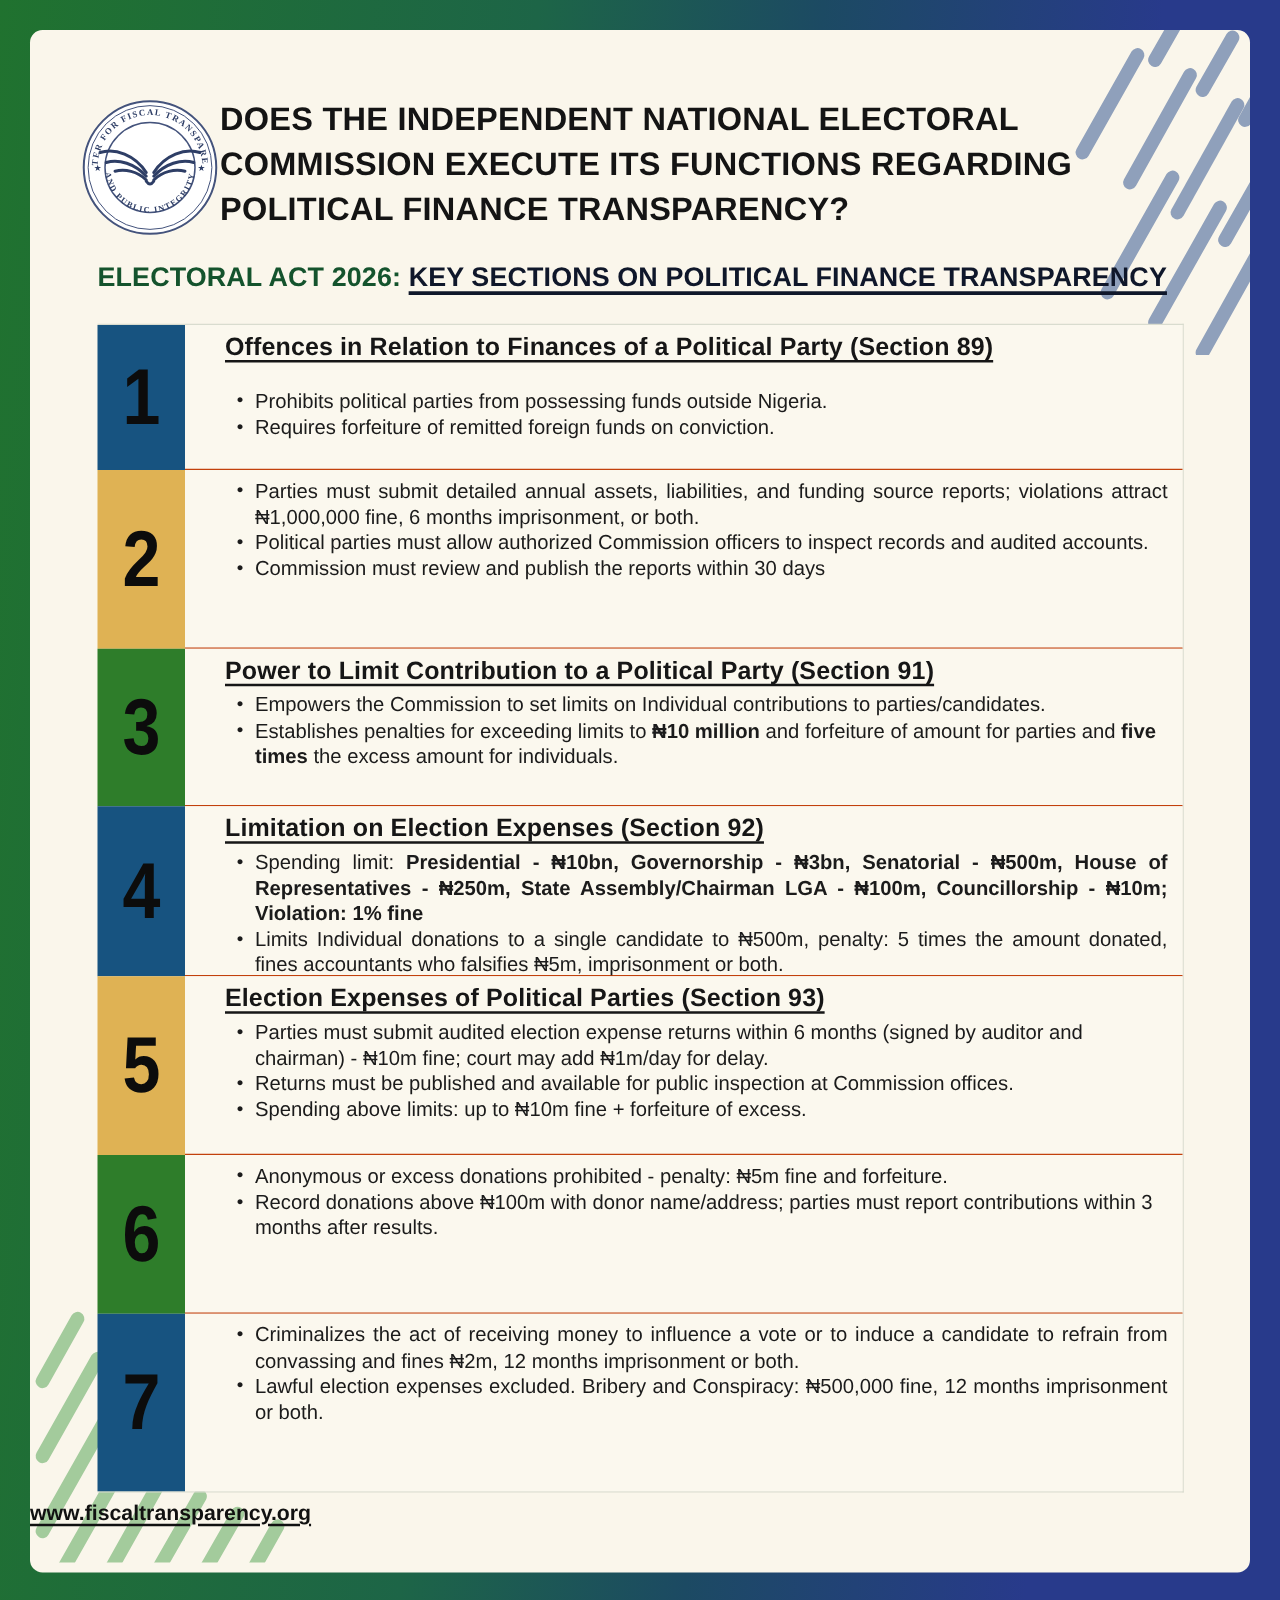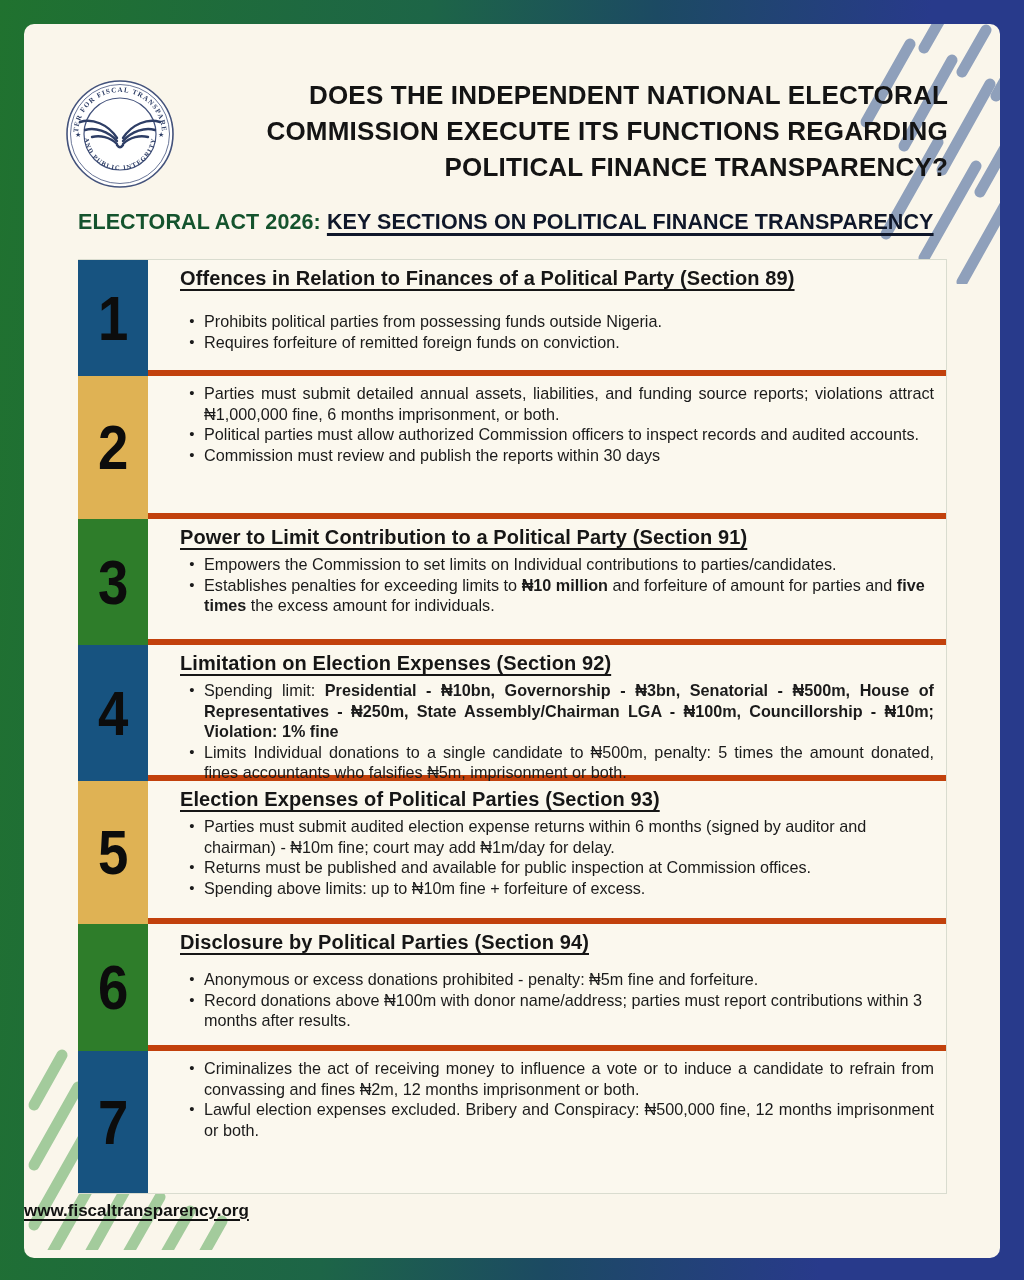--- a/index.html
+++ b/index.html
@@ -17,21 +17,21 @@
   }
   .stripes { position:absolute; z-index:0; }
   .stripes.tr { top:0; right:0; }
   .stripes.bl { bottom:8px; left:0; }
 
   .content { position:relative; z-index:1; height:100%; }
 
   .header { display:flex; align-items:center; padding:50px 52px 0 40px; }
   .logo { width:112px; height:112px; flex:none; margin-top:4px; }
   .title {
-    flex:1; text-align:right; color:#141414;
+    flex:1; text-align:left; color:#141414;
     font-size:26px; font-weight:900; line-height:1.38; letter-spacing:.2px;
   }
   .title .tline { display:block; }
 
   .subtitle {
     margin:20px 53px 0 54px; font-size:21.5px; font-weight:800; letter-spacing:.1px;
     white-space:nowrap;
   }
   .subtitle .blue { color:#14532d; }
   .subtitle .black {
@@ -46,21 +46,21 @@
   .trow { display:flex; }
   .trow .num {
     width:70px; flex:none; display:flex; align-items:center; justify-content:center;
     color:#0c0c0c; font-size:62px; font-weight:800;
     font-family:"Liberation Sans",sans-serif;
     transform-origin:center;
   }
   .trow .num span { display:block; transform:scale(.88,1.02); }
   .trow .cell {
     flex:1; padding:7px 10px 0 32px;
-    border-bottom:6px solid #c2410c; background:#fbf8ee;
+    border-bottom:1px solid #c2410c; background:#fbf8ee;
   }
   .trow:last-child .cell { border-bottom:none; }
 
   .sec-heading {
     font-size:20px; font-weight:800; color:#161616;
     text-decoration:underline; text-decoration-thickness:2px; text-underline-offset:3.5px;
     margin-bottom:5px; letter-spacing:.1px;
   }
   
   .trow:nth-child(1) .sec-heading { margin-bottom:21px; }
@@ -260,21 +260,20 @@
                   <span class="txt"><span>Spending above limits: up to ₦10m fine + forfeiture of excess.</span></span>
                 </li>
               </ul>
             </div>
           </div>
           <div class="trow">
             <div class="num" style="background: rgb(46, 125, 42);">
               <span>6</span>
             </div>
             <div class="cell">
-              <div class="sec-heading">Disclosure by Political Parties (Section 94)</div>
               <ul class="bullets">
                 <li>
                   <span class="dot">•</span>
                   <span class="txt"><span>Anonymous or excess donations prohibited - penalty: ₦5m fine and forfeiture.</span></span>
                 </li>
                 <li>
                   <span class="dot">•</span>
                   <span class="txt"><span>Record donations above ₦100m with donor name/address; parties must report contributions within 3 months after results.</span></span>
                 </li>
               </ul>

